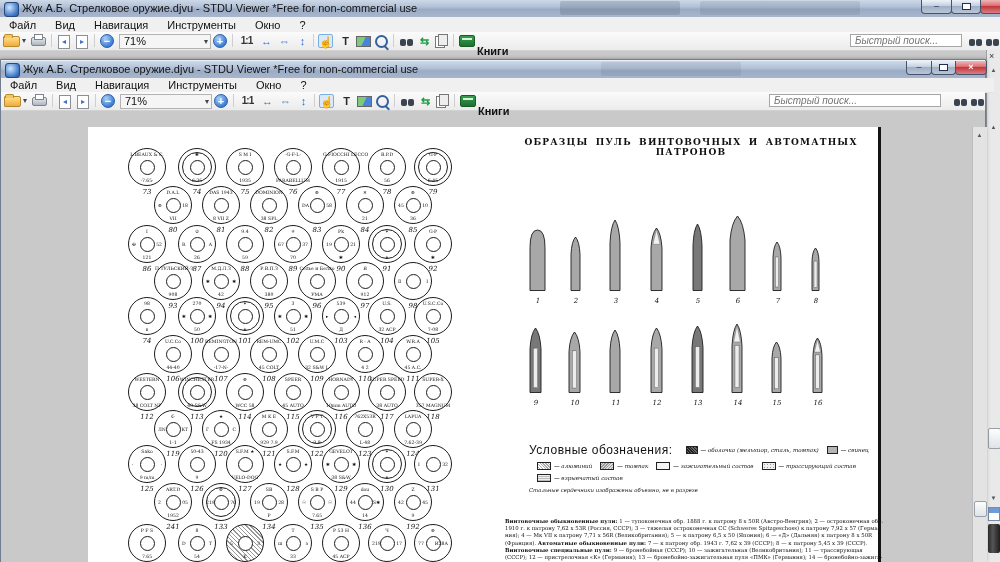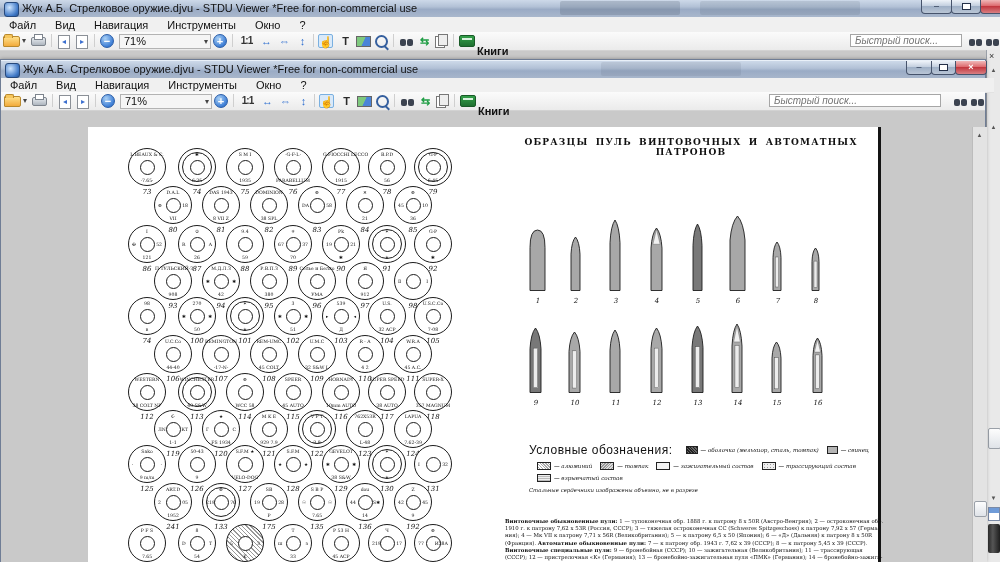--- a/index.html
+++ b/index.html
@@ -818,21 +818,21 @@
             <div class="hs-n">133</div>
           </div>
           <div class="hs" style="left: 249px; top: 348px;">
             <div class="hs-c">
               <div class="hs-hole"></div>
               <div class="hs-t">SB</div>
               <div class="hs-b">P</div>
               <div class="hs-l">19</div>
               <div class="hs-r">28</div>
             </div>
-            <div class="hs-n">175</div>
+            <div class="hs-n">134</div>
           </div>
           <div class="hs" style="left: 297px; top: 348px;">
             <div class="hs-c">
               <div class="hs-hole"></div>
               <div class="hs-t">S B P</div>
               <div class="hs-b">7.65</div>
               <div class="hs-l">☉</div>
               <div class="hs-r">☉</div>
             </div>
             <div class="hs-n">135</div>

